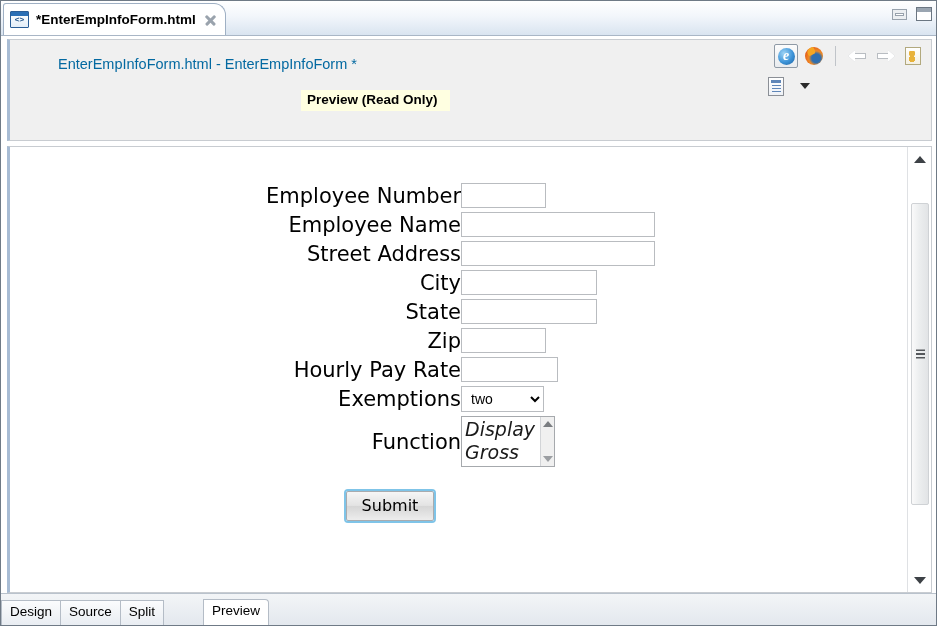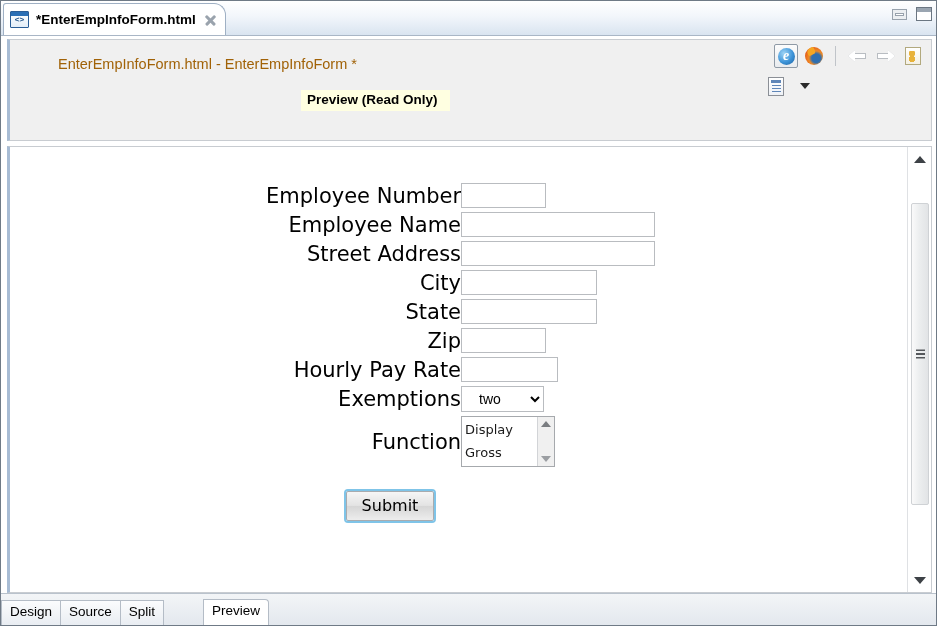--- a/index.html
+++ b/index.html
@@ -145,21 +145,21 @@
     background: #f0f0f0;
     border: 1px solid #c8ccd1;
     border-left: 3px solid #a8bcd4;
     box-sizing: border-box;
     overflow: hidden;
   }
   #doc-title {
     position: absolute;
     left: 48px; top: 16px;
     font-size: 14.5px;
-    color: #a16207;
+    color: #0369a1;
     white-space: nowrap;
     text-align: right;
   }
 
   
   #preview-tooltip {
     position: absolute;
     left: 291px; top: 50px;
     background: #ffffe1;
     color: #000000;
@@ -364,38 +364,39 @@
     outline: none;
   }
   select.form-select {
     font-family: "Liberation Sans", sans-serif;
     font-size: 14px;
     height: 26px;
     width: 83px;
     border: 1px solid #b9bcc0;
     background: #ffffff;
     box-sizing: border-box;
-    padding-left: 13px;
+    padding-left: 5px;
   }
   .listbox {
     width: 94px;
     height: 51px;
     border: 1px solid #a6a9ad;
     background: #ffffff;
     box-sizing: border-box;
     display: flex;
     overflow: hidden;
   }
   .listbox-items {
     flex: 1;
     padding: 1px 5px 0 3px;
     font-family: "DejaVu Sans", sans-serif;
-    font-size: 13px;
+    font-size: 19px;
     line-height: 23px;
     color: #1a1a1a;
+    font-style: italic;
   }
   .listbox-item { white-space: nowrap; cursor: default; }
   .listbox-scroll {
     width: 17px;
     background: #f0f0f0;
     border-left: 1px solid #d2d4d7;
     display: flex;
     flex-direction: column;
     justify-content: space-between;
     align-items: center;

